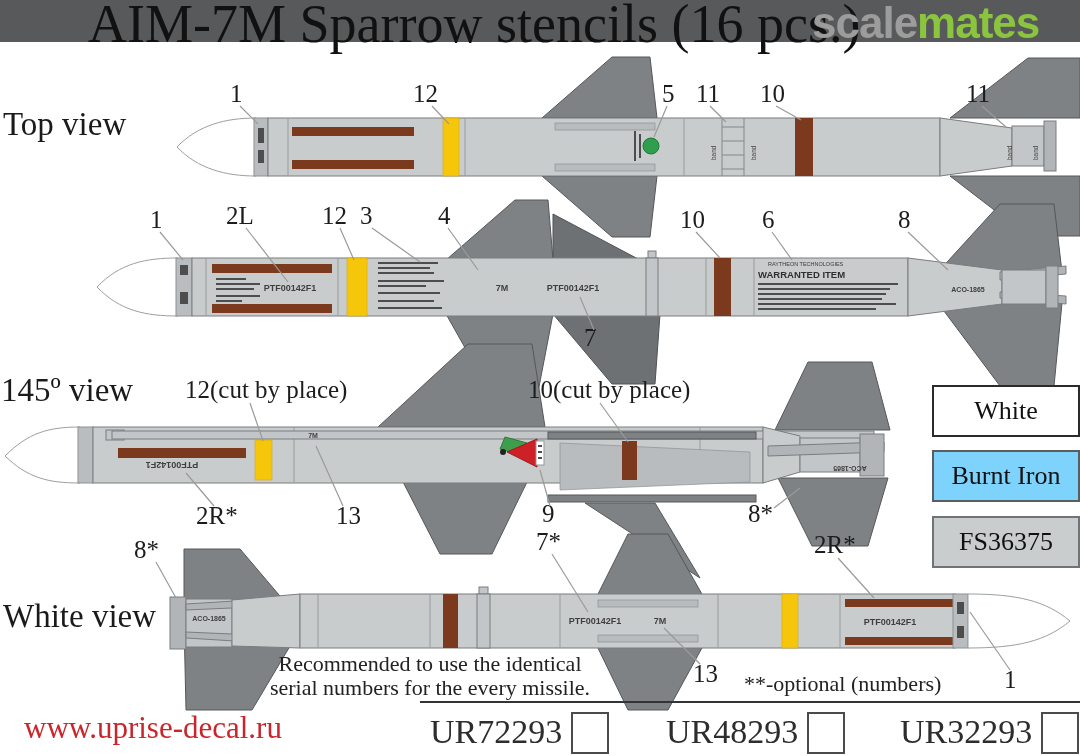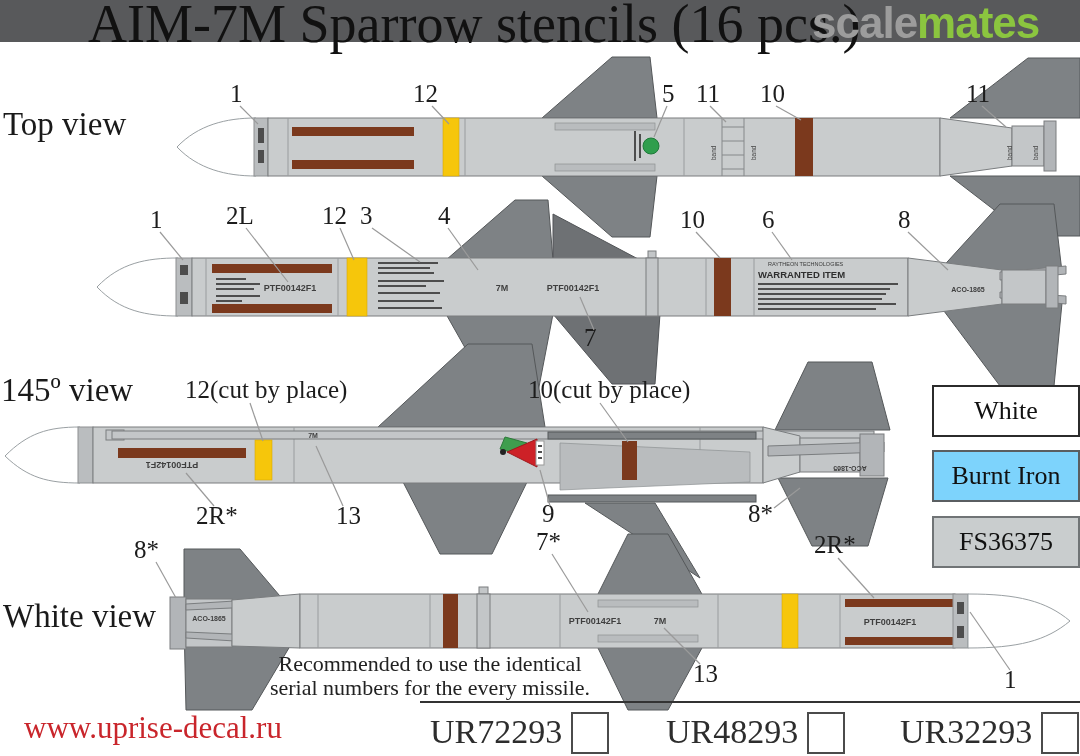--- a/index.html
+++ b/index.html
@@ -89,20 +89,21 @@
     <span>Burnt Iron</span>
   </div>
   <div class="swatch swatch-fs">
     <span>FS36375</span>
   </div>
 
   <div class="note-serial">
     <div>Recommended to use the identical</div>
     <div>serial numbers for the every missile.</div>
   </div>
+  <div class="note-optional">**-optional (numbers)</div>
 
   <div class="sep-line"></div>
   <div class="website">www.uprise-decal.ru</div>
   <div class="product p1">
     <span class="code">UR72293</span>
     <span class="box"></span>
   </div>
   <div class="product p2">
     <span class="code">UR48293</span>
     <span class="box"></span>

